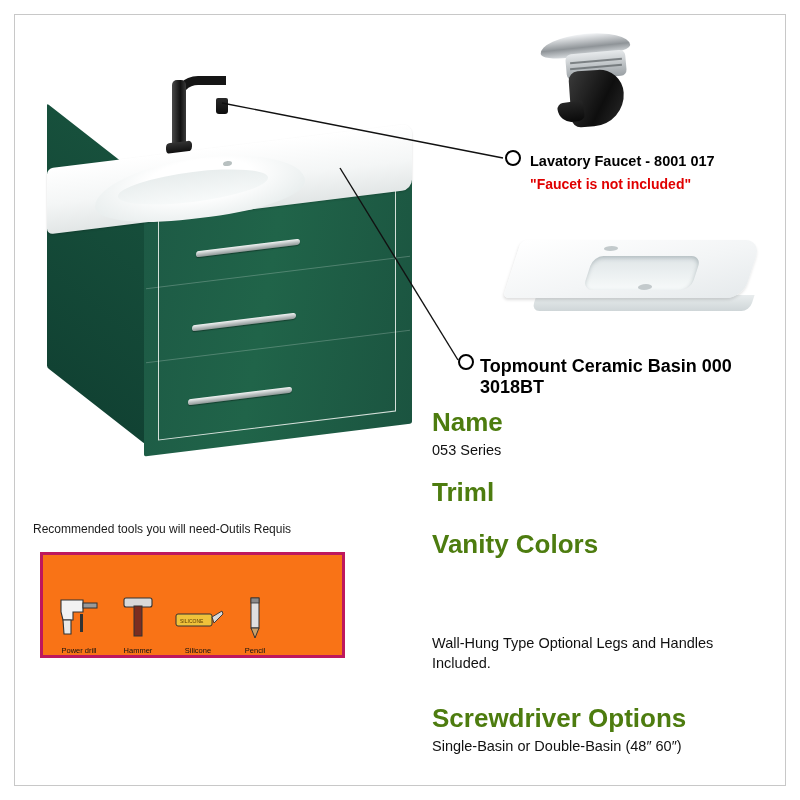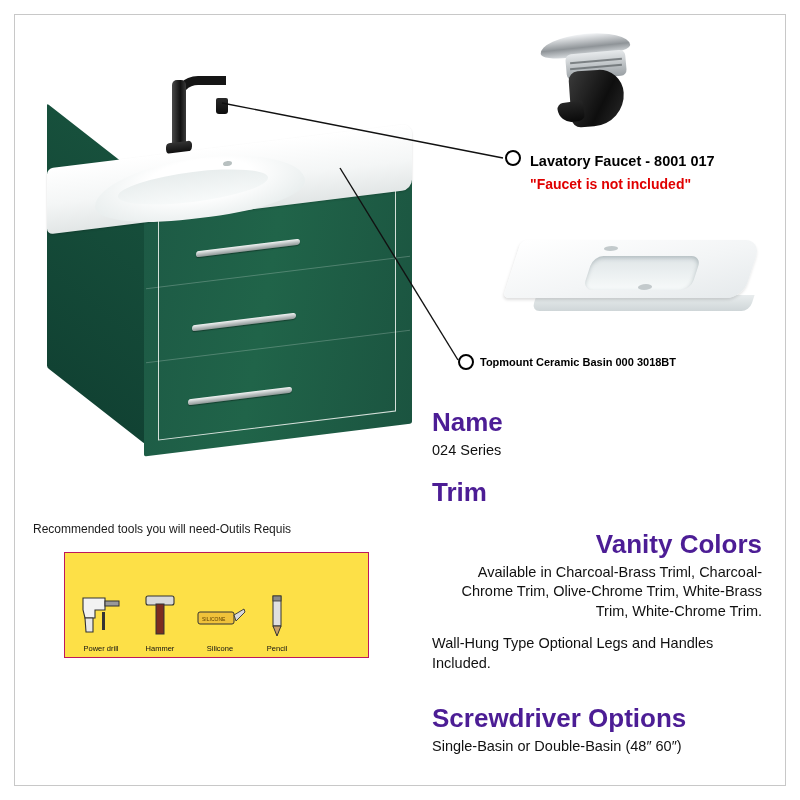--- a/index.html
+++ b/index.html
@@ -292,21 +292,21 @@
     color: #000;
   }
   #faucet-label { left: 530px; top: 153px; font-size: 14.5px; }
   #faucet-note {
     position: absolute;
     left: 530px; top: 176px;
     font-size: 14px;
     font-weight: bold;
     color: #e00000;
   }
-  #basin-label { left: 480px; top: 356px; font-size: 11px; }
+  #basin-label { left: 480px; top: 356px; font-size: 18px; }
   .circle-marker {
     position: absolute;
     width: 16px; height: 16px;
     border: 2px solid #000;
     border-radius: 50%;
     box-sizing: border-box;
     background: transparent;
   }
   #faucet-marker { left: 505px; top: 150px; }
   #basin-marker { left: 458px; top: 354px; }
@@ -321,45 +321,45 @@
   
   .tools-title {
     position: absolute;
     left: 33px;
     top: 522px;
     font-size: 12px;
     color: #1a1a1a;
   }
   .tools-box {
     position: absolute;
-    left: 64px;
+    left: 40px;
     top: 552px;
     width: 305px;
     height: 106px;
-    border: 1px solid #be185d;
+    border: 3px solid #be185d;
     box-sizing: border-box;
-    background: #fde047;
+    background: #f97316;
   }
   .tool {
     position: absolute;
     text-align: center;
     font-size: 7.5px;
     color: #111;
     width: 60px;
   }
   .tool .cap { position: absolute; bottom: 0; left: 0; width: 60px; }
   .tool .art { position: absolute; bottom: 13px; left: 0; width: 60px; height: 52px; }
 
   
   .spec { position: absolute; left: 432px; }
   .spec h2 {
     margin: 0;
     font-size: 26px;
     font-weight: bold;
-    color: #4c1d95;
+    color: #4d7c0f;
     line-height: 1.1;
   }
   .spec p {
     margin: 4px 0 0 0;
     font-size: 14.5px;
     color: #111;
     line-height: 1.35;
   }
   #spec-name { top: 408px; }
   #spec-size { top: 478px; }
@@ -468,30 +468,29 @@
         <rect x="26" y="8" width="8" height="5" fill="#8a8a8a" stroke="#333" stroke-width="0.8"></rect>
       </svg>
     </div>
     <div class="cap">Pencil</div>
   </div>
 
 </div>
 
 <div class="spec" id="spec-name">
   <h2>Name</h2>
-  <p>024  Series</p>
+  <p>053  Series</p>
 </div>
 
 <div class="spec" id="spec-size">
-  <h2>Trim</h2>
+  <h2>Triml</h2>
 </div>
 
 <div class="spec" id="spec-colors">
   <h2>Vanity Colors</h2>
-  <p style="max-width:330px">Available in Charcoal-Brass Triml, Charcoal-Chrome Trim, Olive-Chrome Trim, White-Brass Trim, White-Chrome Trim.</p>
 </div>
 
 <div class="spec" id="spec-install">
   <p style="max-width:300px">Wall-Hung Type Optional Legs and Handles Included.</p>
 </div>
 
 <div class="spec" id="spec-options">
   <h2>Screwdriver Options</h2>
   <p>Single-Basin or Double-Basin (48″ 60″)</p>
 </div>

